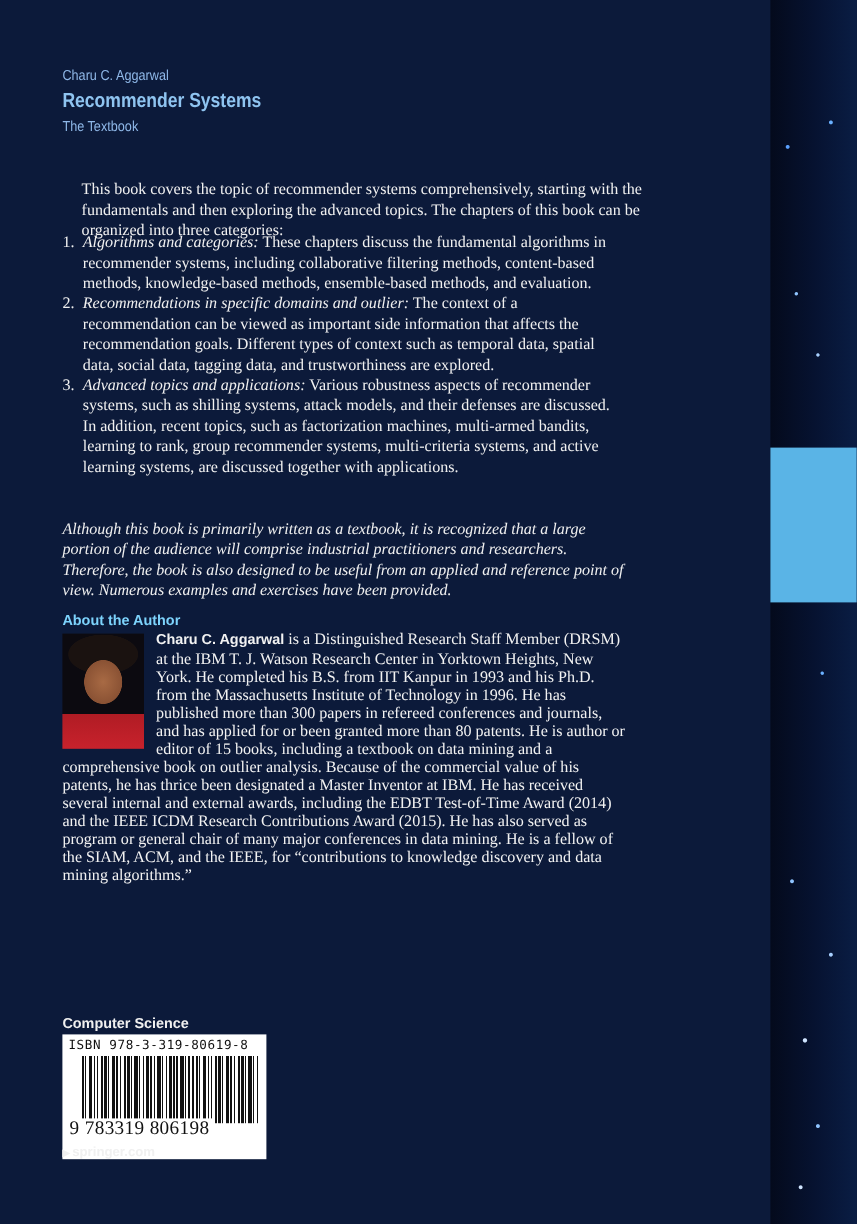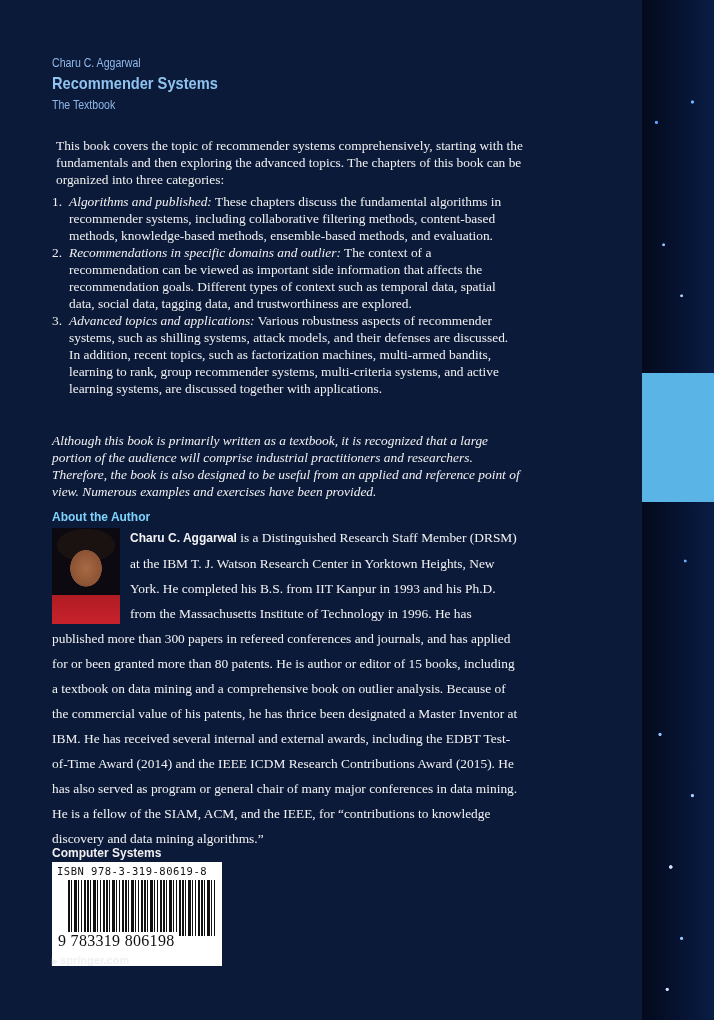--- a/index.html
+++ b/index.html
@@ -40,21 +40,21 @@
   .categories { top: 193px; margin: 0; padding: 0; list-style: none; }
   .categories li { position: relative; padding-left: 17px; }
   .categories .num { position: absolute; left: 0; top: 0; }
   .categories em { font-style: italic; }
   .outro { top: 432px; font-style: italic; }
 
   .about-heading {
     position: absolute; left: 52px; top: 510px;
     font-family: "Liberation Sans", sans-serif; font-weight: bold; font-size: 12px; color: #7dd3fc;
   }
-  .bio { position: absolute; left: 52px; top: 525px; width: 470px; font-size: 13.4px; line-height: 25px; }
+  .bio { position: absolute; left: 52px; top: 525px; width: 470px; font-size: 13.4px; line-height: 15px; }
   .bio strong { font-family: "Liberation Sans", sans-serif; font-weight: bold; font-size: 12px; }
   .photo {
     float: left; width: 68px; height: 96px; margin: 3px 10px 0 0;
     background:
       radial-gradient(ellipse 26px 30px at 50% 42%, #a86a44 0%, #8a5234 60%, transparent 62%),
       radial-gradient(ellipse 32px 18px at 50% 18%, #1a1210 0%, #1a1210 90%, transparent 92%),
       linear-gradient(180deg, #0c0a10 0%, #0c0a10 70%, #b01c24 70%, #c8222c 100%);
   }
 
   .category-label {
@@ -92,26 +92,26 @@
 <div class="back-cover"></div>
 <div class="spine"></div>
 <div class="spine-band"></div>
 
 <div class="header">
   <span class="author-name">Charu C. Aggarwal</span>
   <span class="book-title">Recommender Systems</span>
   <span class="book-subtitle">The Textbook</span>
 </div>
 
-<p class="body-text intro" style="margin:4px">This book covers the topic of recommender systems comprehensively, starting with the fundamentals and then exploring the advanced topics. The chapters of this book can be organized into three categories:</p>
+<p class="body-text intro" style="margin:16px">This book covers the topic of recommender systems comprehensively, starting with the fundamentals and then exploring the advanced topics. The chapters of this book can be organized into three categories:</p>
 
 <ol class="body-text categories">
   <li>
     <span class="num">1.</span>
-    <em>Algorithms and published:</em><span> These chapters discuss the fundamental algorithms in recommender systems, including collaborative filtering methods, content-based methods, knowledge-based methods, ensemble-based methods, and evaluation.</span>
+    <em>Algorithms and categories:</em><span> These chapters discuss the fundamental algorithms in recommender systems, including collaborative filtering methods, content-based methods, knowledge-based methods, ensemble-based methods, and evaluation.</span>
   </li>
   <li>
     <span class="num">2.</span>
     <em>Recommendations in specific domains and outlier:</em><span> The context of a recommendation can be viewed as important side information that affects the recommendation goals. Different types of context such as temporal data, spatial data, social data, tagging data, and trustworthiness are explored.</span>
   </li>
   <li>
     <span class="num">3.</span>
     <em>Advanced topics and applications:</em><span> Various robustness aspects of recommender systems, such as shilling systems, attack models, and their defenses are discussed. In addition, recent topics, such as factorization machines, multi-armed bandits, learning to rank, group recommender systems, multi-criteria systems, and active learning systems, are discussed together with applications.</span>
   </li>
 </ol>
@@ -119,21 +119,21 @@
 <p class="body-text outro" style="margin:0">Although this book is primarily written as a textbook, it is recognized that a large portion of the audience will comprise industrial practitioners and researchers. Therefore, the book is also designed to be useful from an applied and reference point of view. Numerous examples and exercises have been provided.</p>
 
 <div class="about-heading">About the Author</div>
 
 <div class="bio">
   <strong>Charu C. Aggarwal</strong><span></span>
   <div class="photo"></div>
   <span> is a Distinguished Research Staff Member (DRSM) at the IBM T. J. Watson Research Center in Yorktown Heights, New York. He completed his B.S. from IIT Kanpur in 1993 and his Ph.D. from the Massachusetts Institute of Technology in 1996. He has published more than 300 papers in refereed conferences and journals, and has applied for or been granted more than 80 patents. He is author or editor of 15 books, including a textbook on data mining and a comprehensive book on outlier analysis. Because of the commercial value of his patents, he has thrice been designated a Master Inventor at IBM. He has received several internal and external awards, including the EDBT Test-of-Time Award (2014) and the IEEE ICDM Research Contributions Award (2015). He has also served as program or general chair of many major conferences in data mining. He is a fellow of the SIAM, ACM, and the IEEE, for “contributions to knowledge discovery and data mining algorithms.”</span>
 </div>
 
-<div class="category-label">Computer Systems</div>
+<div class="category-label">Computer Science</div>
 
 <div class="barcode-box">
   <span class="isbn-text">ISBN 978-3-319-80619-8</span>
   <div class="bars"></div>
   <span class="barcode-digits">9 783319 806198</span>
 </div>
 
 <div class="publisher-link">
   <span class="arrow">▶</span><span>springer.com</span>
 </div>

